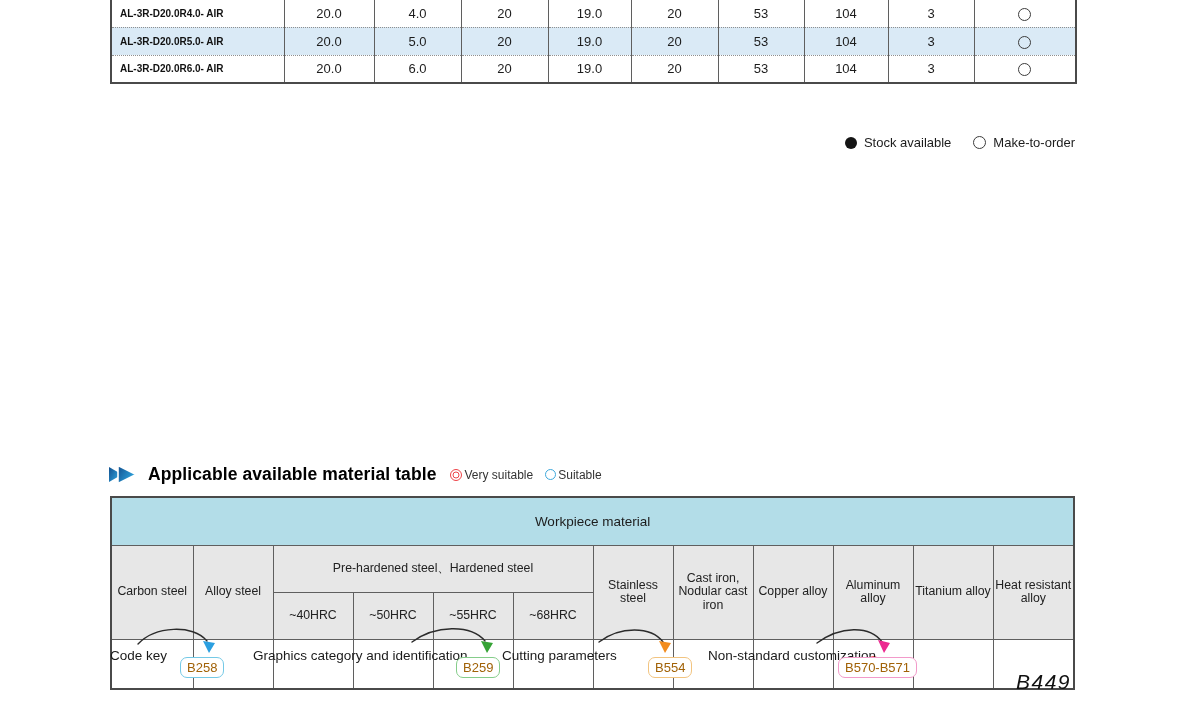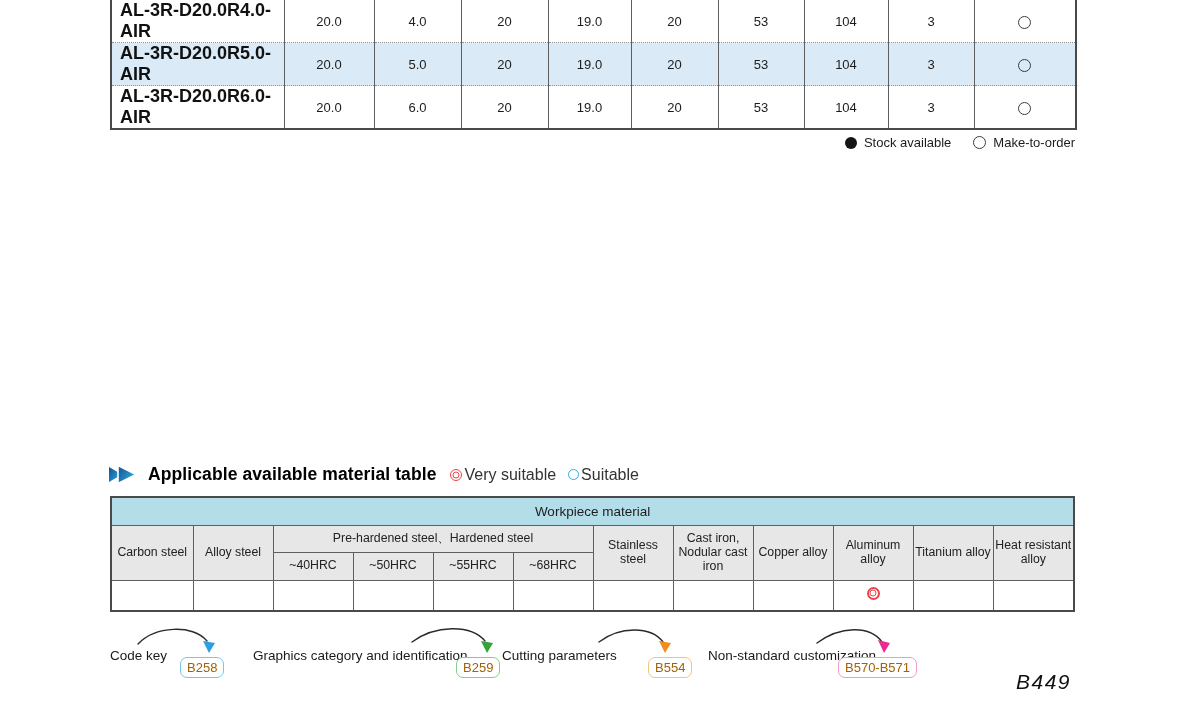--- a/index.html
+++ b/index.html
@@ -4,50 +4,50 @@
 <style>
   * { margin:0; padding:0; box-sizing:border-box; }
   html,body { background:#ffffff; }
   body { font-family:"Liberation Sans","DejaVu Sans",sans-serif; color:#1a1a1a; }
   .page { position:relative; width:1186px; height:708px; background:#ffffff; overflow:hidden; }
 
   
   .spec-table { position:absolute; left:110px; top:0; width:965px; border-collapse:collapse; table-layout:fixed;
                 border:2px solid #4a4a4a; border-top:none; }
   .spec-table td { border-left:1px solid #5f5f5f; font-size:13px; color:#1c1c1c; text-align:center; vertical-align:middle; }
-  .spec-table td:first-child { border-left:none; text-align:left; padding-left:8px; font-weight:bold; font-size:18px; color:#111; }
+  .spec-table td:first-child { border-left:none; text-align:left; padding-left:8px; font-weight:bold; font-size:10px; color:#111; }
   .spec-table tr { height:28px; }
   .spec-table tr:first-child { height:27px; }
   .spec-table tr + tr td { border-top:1px dotted #8f8f8f; }
   .spec-table tr.highlight td { background:#daeaf6; }
 
   .circle-o { display:inline-block; width:13px; height:13px; border:1.5px solid #3c3c3c; border-radius:50%; vertical-align:middle; }
   .circle-filled { display:inline-block; width:12px; height:12px; background:#141414; border-radius:50%; vertical-align:middle; }
 
   
   .stock-legend { position:absolute; left:110px; top:87px; width:965px; display:flex; justify-content:flex-end; gap:22px;
                   align-items:center; font-size:13px; color:#1c1c1c;margin-top:48px; }
   .stock-legend .item { display:flex; align-items:center; gap:7px; }
 
   
   .section-heading { position:absolute; left:108px; top:464px; display:flex; align-items:center; }
   .section-title { font-size:17.5px; font-weight:bold; color:#000; margin-left:10px; letter-spacing:0.1px; }
-  .suit-legend { display:flex; align-items:center; gap:12px; margin-left:14px; font-size:16px; color:#333; }
+  .suit-legend { display:flex; align-items:center; gap:12px; margin-left:14px; font-size:12px; color:#333; }
   .suit-legend .item { display:flex; align-items:center; gap:2px; }
   .mark-double { position:relative; display:inline-block; width:13px; height:13px; border:2px solid #ee4348; border-radius:50%; }
   .mark-double::after { content:""; position:absolute; left:50%; top:50%; transform:translate(-50%,-50%);
                         width:5px; height:5px; border:1.5px solid #ee4348; border-radius:50%; }
   .mark-double.small { width:12px; height:12px; border-width:1.8px; }
   .mark-circle-blue { display:inline-block; width:11px; height:11px; border:1.6px solid #3fa9dc; border-radius:50%; }
 
   
   .wp-table { position:absolute; left:110px; top:496px; width:963px; border-collapse:collapse; table-layout:fixed;
               border:2px solid #4a4a4a; }
   .wp-table td { border:1px solid #5f5f5f; text-align:center; vertical-align:middle; font-size:12.3px; line-height:1.12;
-                 color:#222; padding:6px 1px; }
+                 color:#222; padding:16px 1px; }
   .wp-bar td { background:#b3dde8; height:27px; font-size:13.5px; color:#1c1c1c; }
   .wp-head td { background:#e7e7e7; }
   .wp-head-row1 { height:26px; }
   .wp-head-row2 { height:28px; }
   .wp-data { height:28px; }
   .wp-data td { background:#ffffff; }
 
   
   .footer { position:absolute; left:0; top:626px; width:1186px; height:66px; }
   .ref-label { position:absolute; font-size:13.5px; color:#1a1a1a; white-space:nowrap; }

